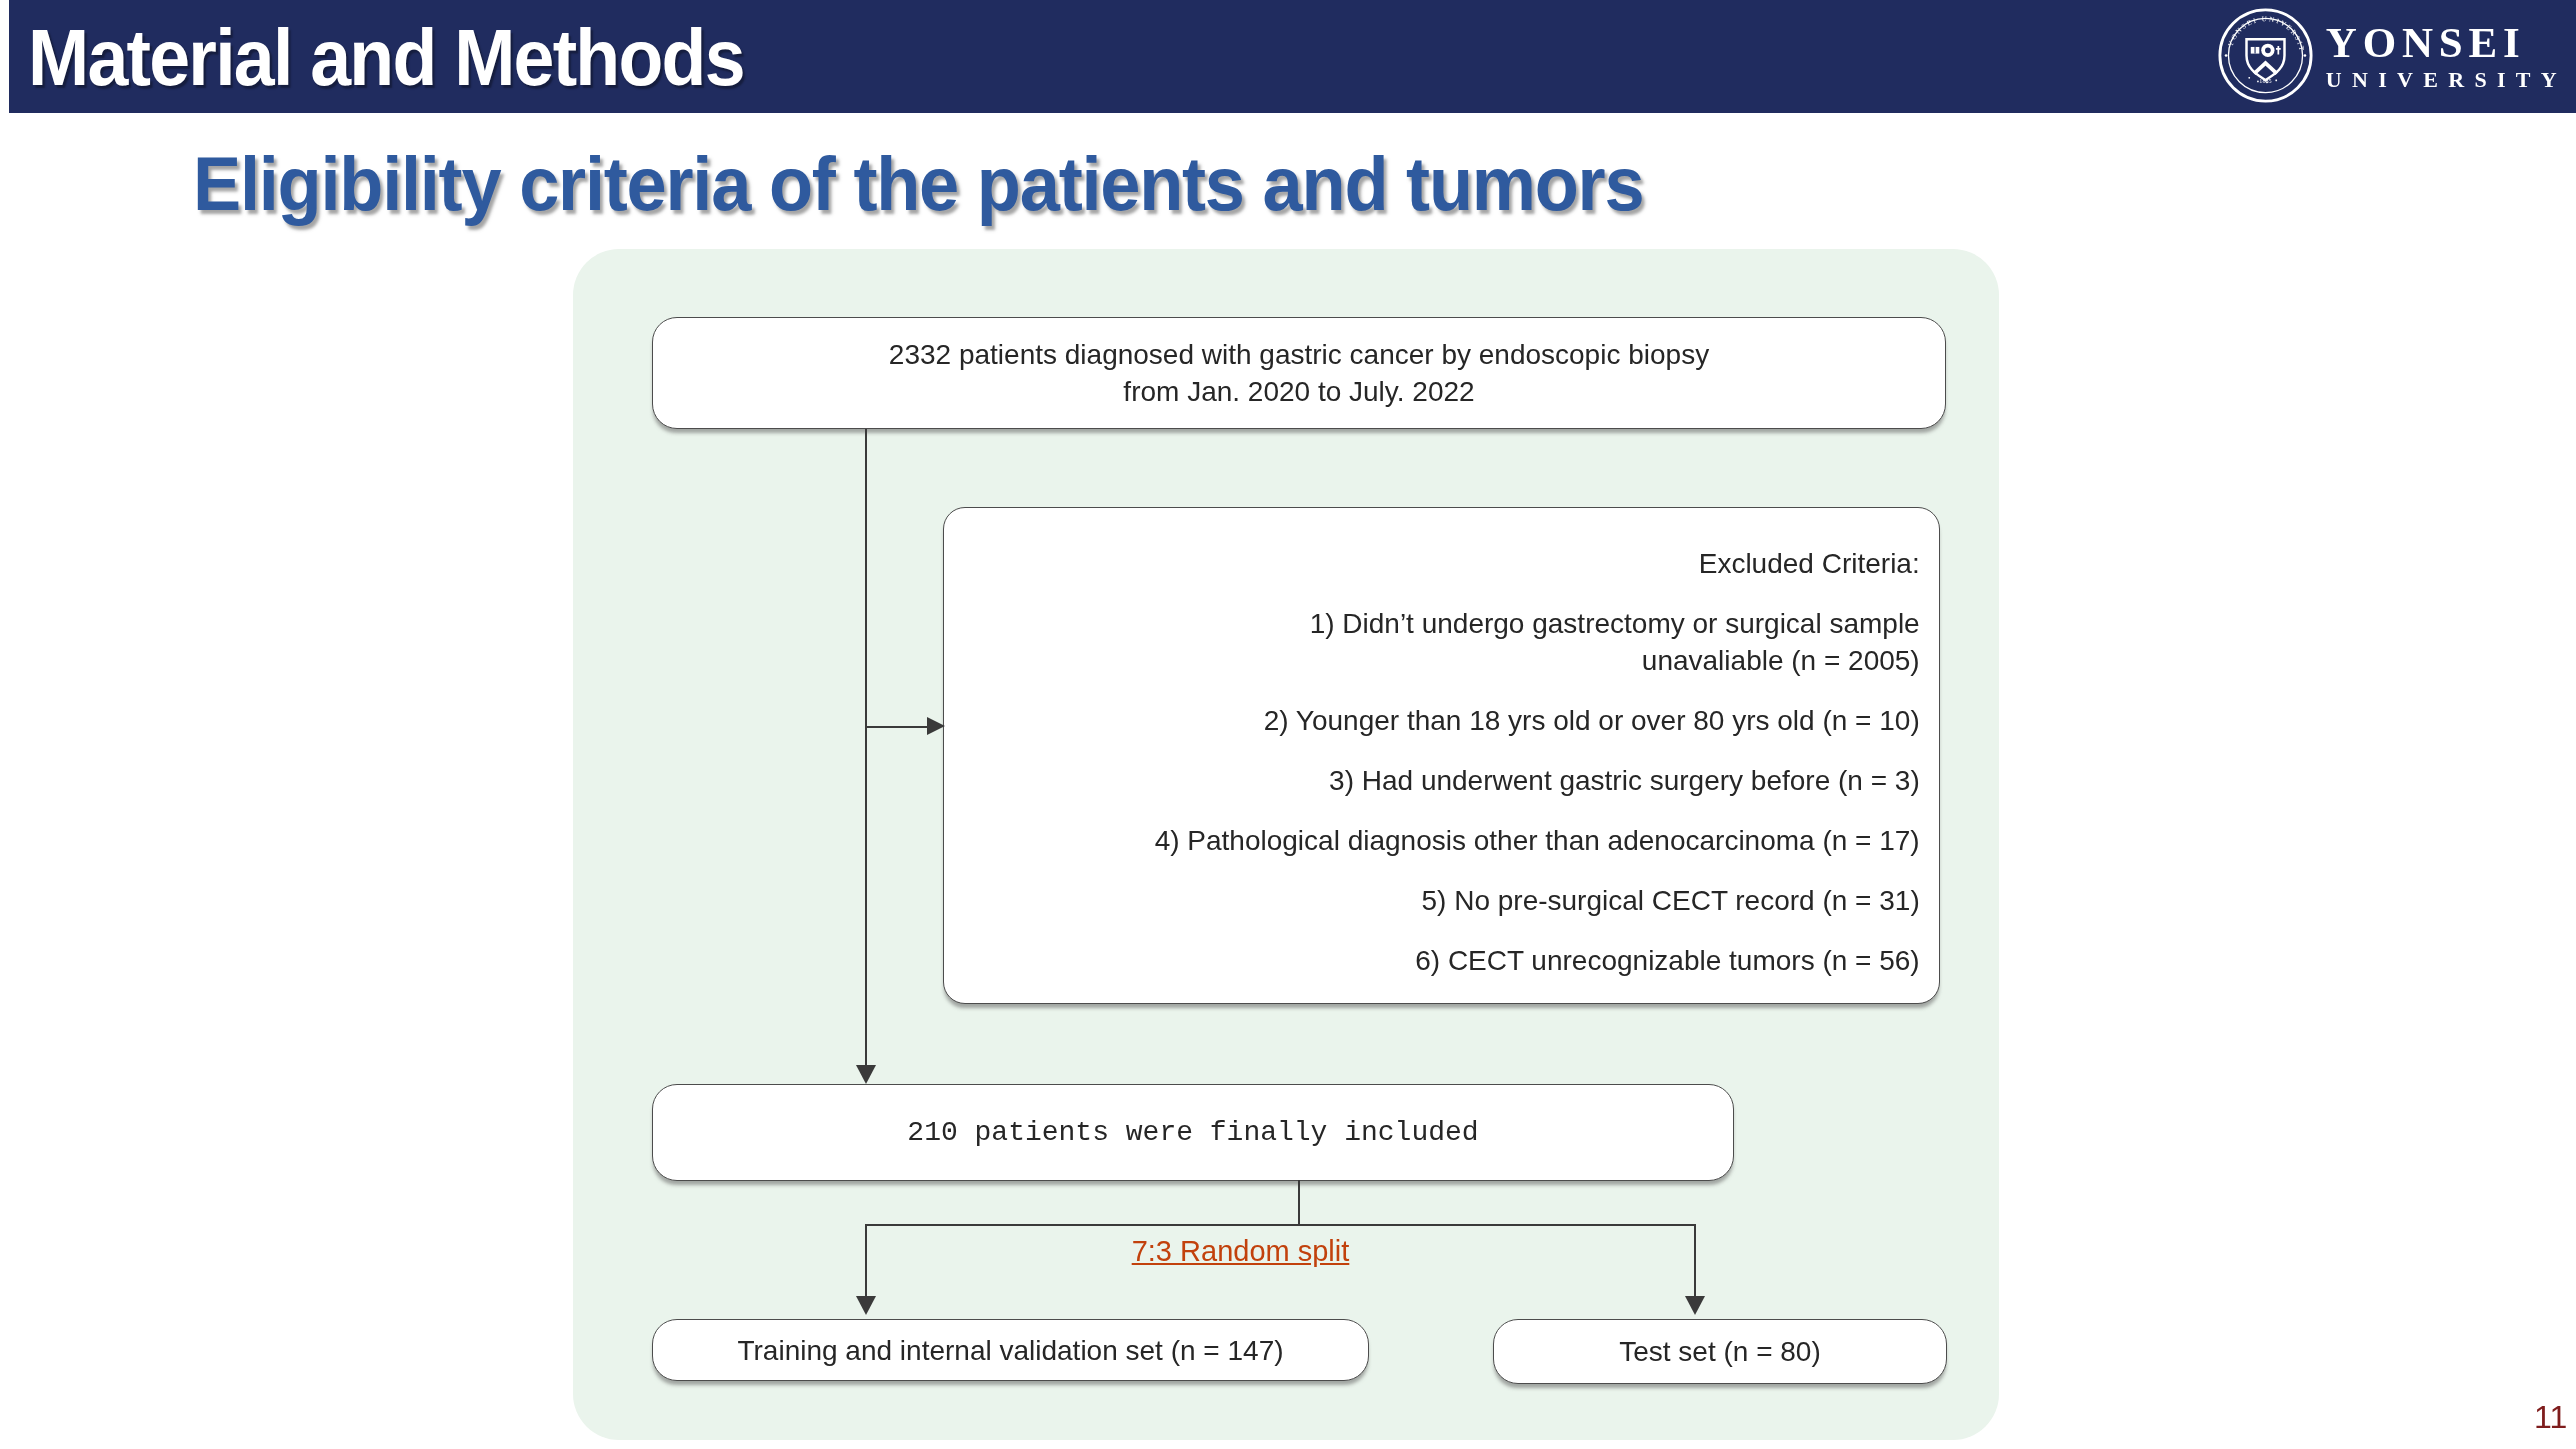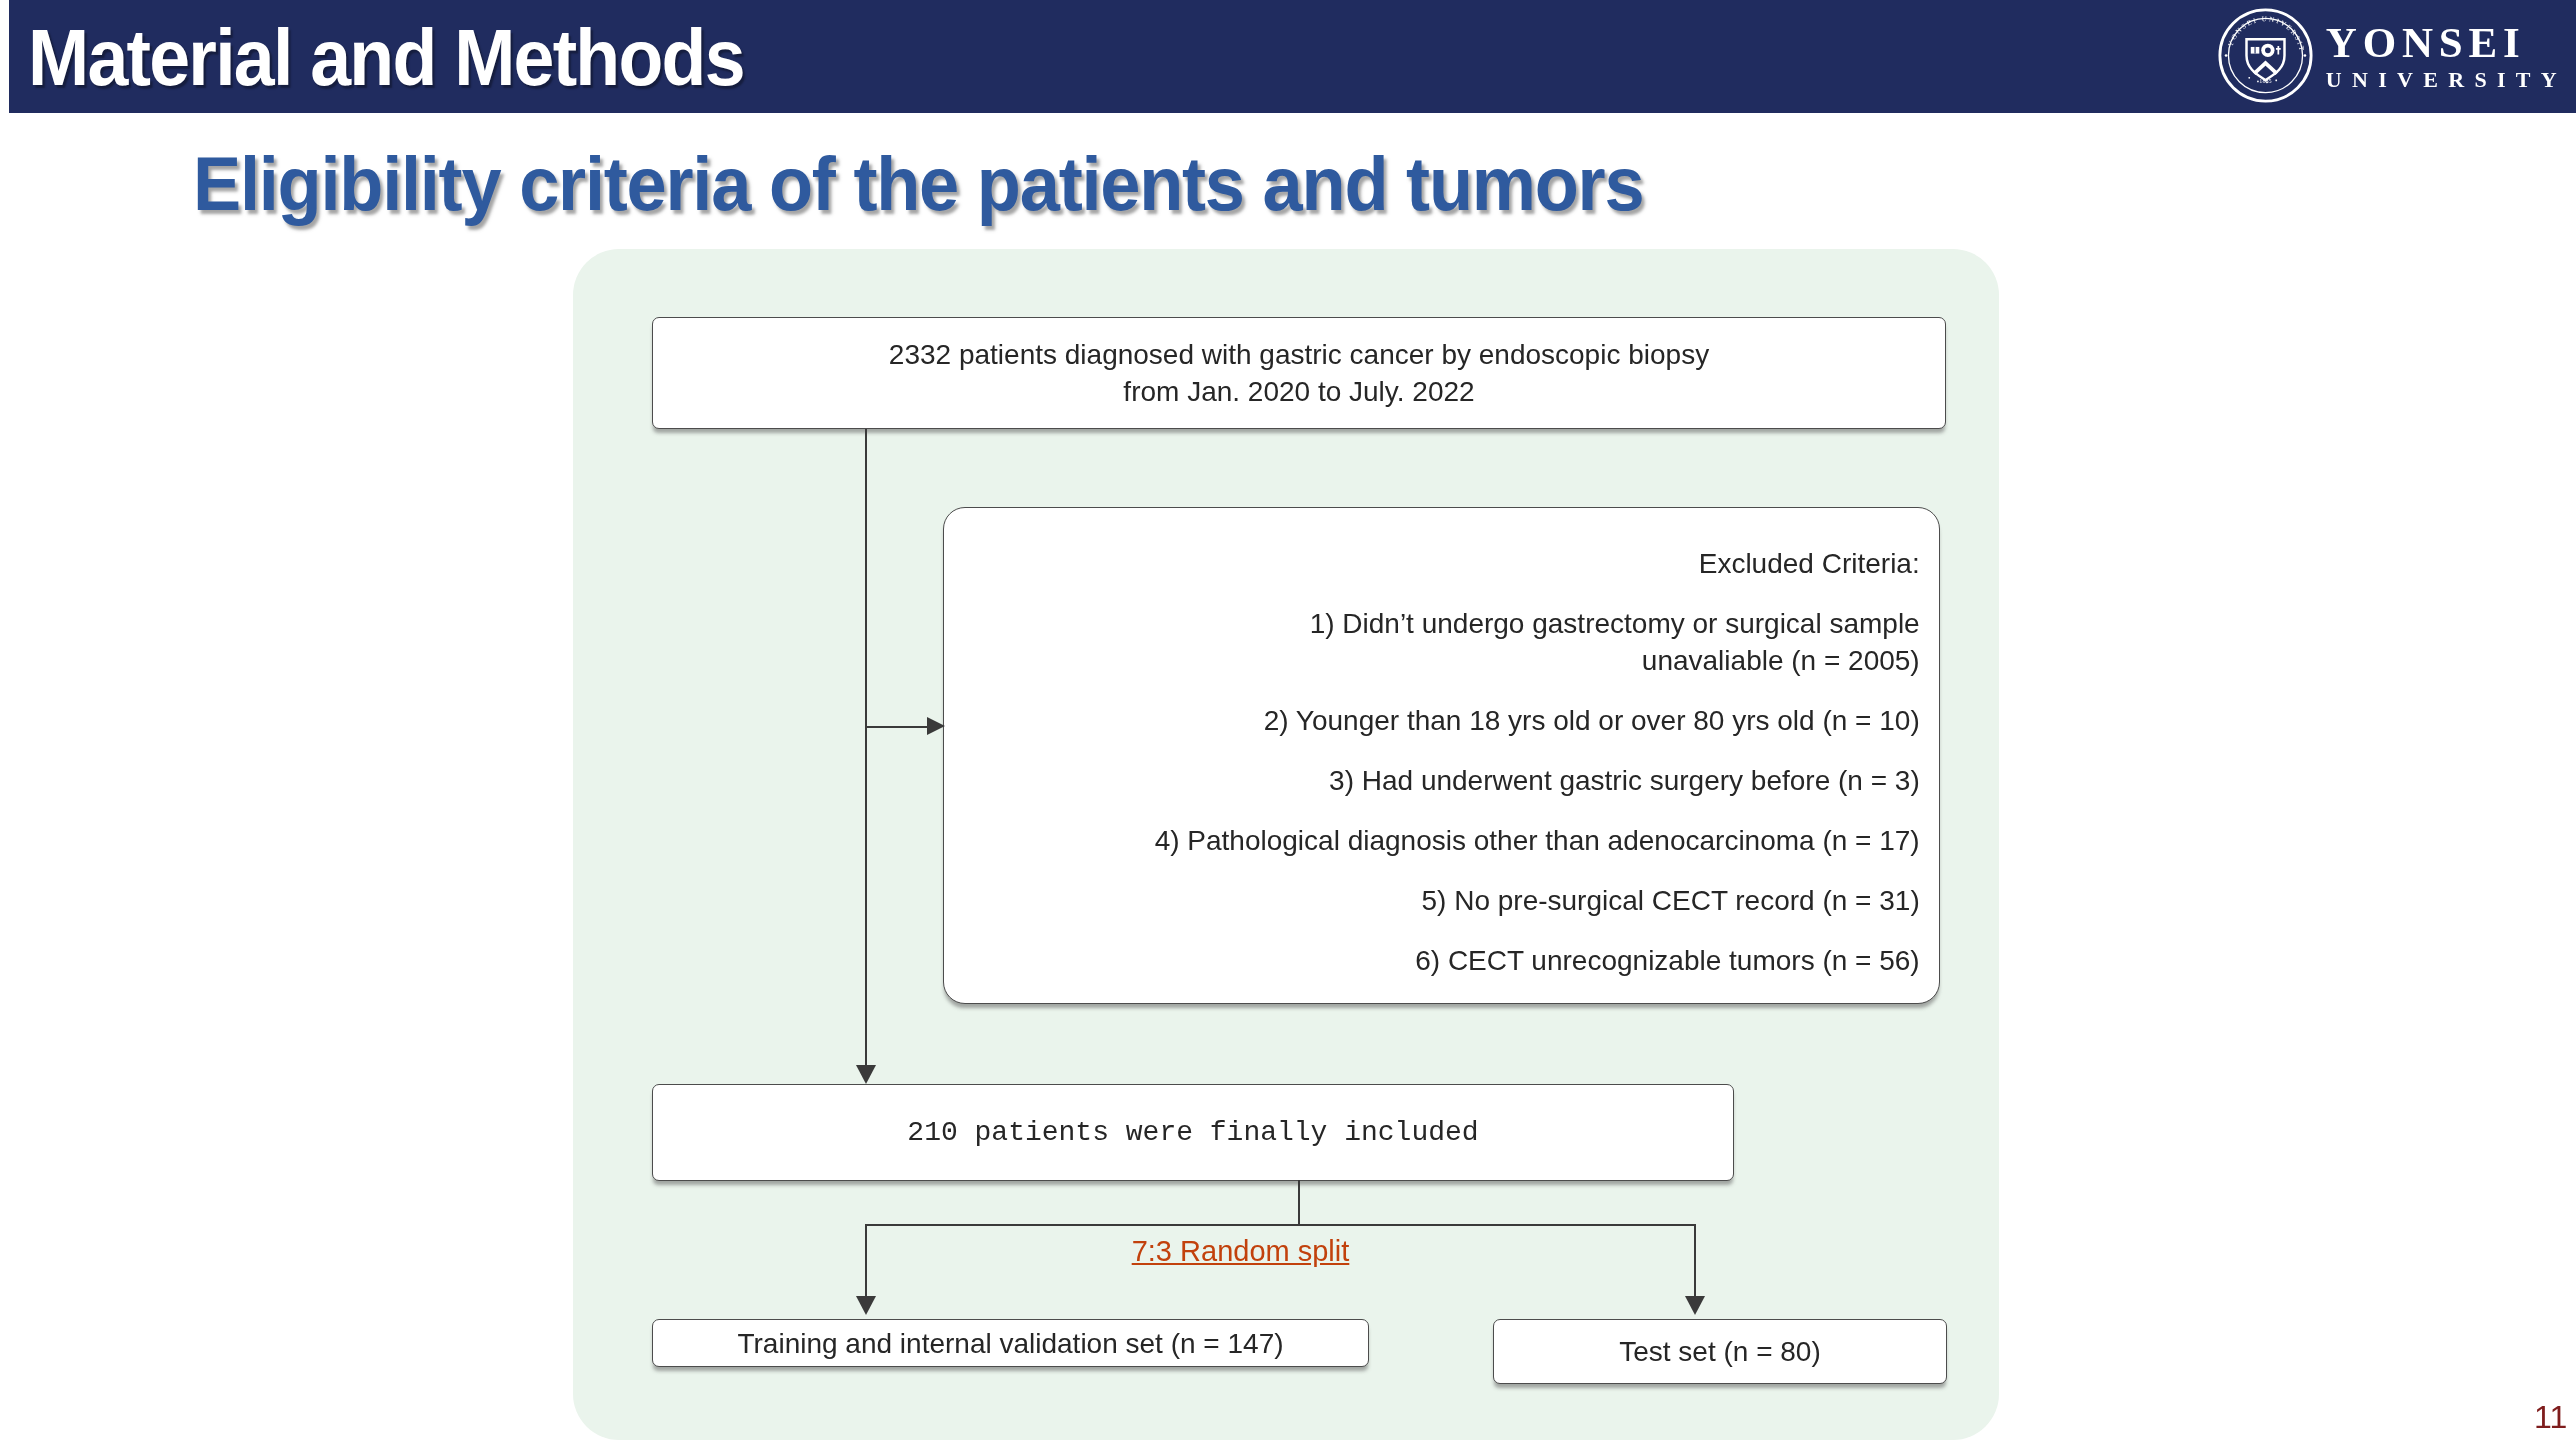--- a/index.html
+++ b/index.html
@@ -22,27 +22,27 @@
   .slide-title { position:absolute; left:193px; top:140px; font-size:76px; font-weight:bold;
                  color:#2F5A9E; letter-spacing:-1.3px; white-space:nowrap;
                  text-shadow:3.2px 3.9px 3.2px rgba(90,90,90,0.55);
                  transform:scaleX(0.95); transform-origin:left top; }
 
   
   .panel { position:absolute; left:573px; top:249px; width:1426px; height:1191px;
            background:#EAF4EC; border-radius:46px; }
 
   
-  .fbox { position:absolute; background:#ffffff; border:1.9px solid #4C4C4C; border-radius:7px;
+  .fbox { position:absolute; background:#ffffff; border:1.9px solid #4C4C4C; border-radius:25px;
           box-shadow:0 5.8px 3.9px -1.9px rgba(100,100,100,0.55);
           display:flex; align-items:center; justify-content:center; text-align:center;
           color:#262626; font-size:28px; line-height:37px; white-space:pre-line; }
   .box-top      { left:652px; top:317px;  width:1294px; height:112px; }
   .box-included { left:652px; top:1084px; width:1082px; height:97px;font-family:Liberation Mono, monospace; }
-  .box-train    { left:652px; top:1319px; width:717px; height:48px; font-size:28px; }
+  .box-train    { left:652px; top:1319px; width:717px; height:62px; font-size:28px; }
   .box-test     { left:1493px; top:1319px; width:454px;  height:65px; font-size:28px; }
 
   .box-excluded { position:absolute; left:943px; top:507px; width:997px; height:497px;
                   background:#ffffff; border:1.9px solid #4C4C4C; border-radius:22px;
                   box-shadow:0 5.8px 3.9px -1.9px rgba(100,100,100,0.55);
                   padding:37px 19.3px 0 24.5px; color:#262626; text-align:right; }
   .exc-title { font-size:28px; line-height:37px; }
   .exc-item  { font-size:28px; line-height:37px; margin-top:23px; white-space:pre-line; }
 
   

